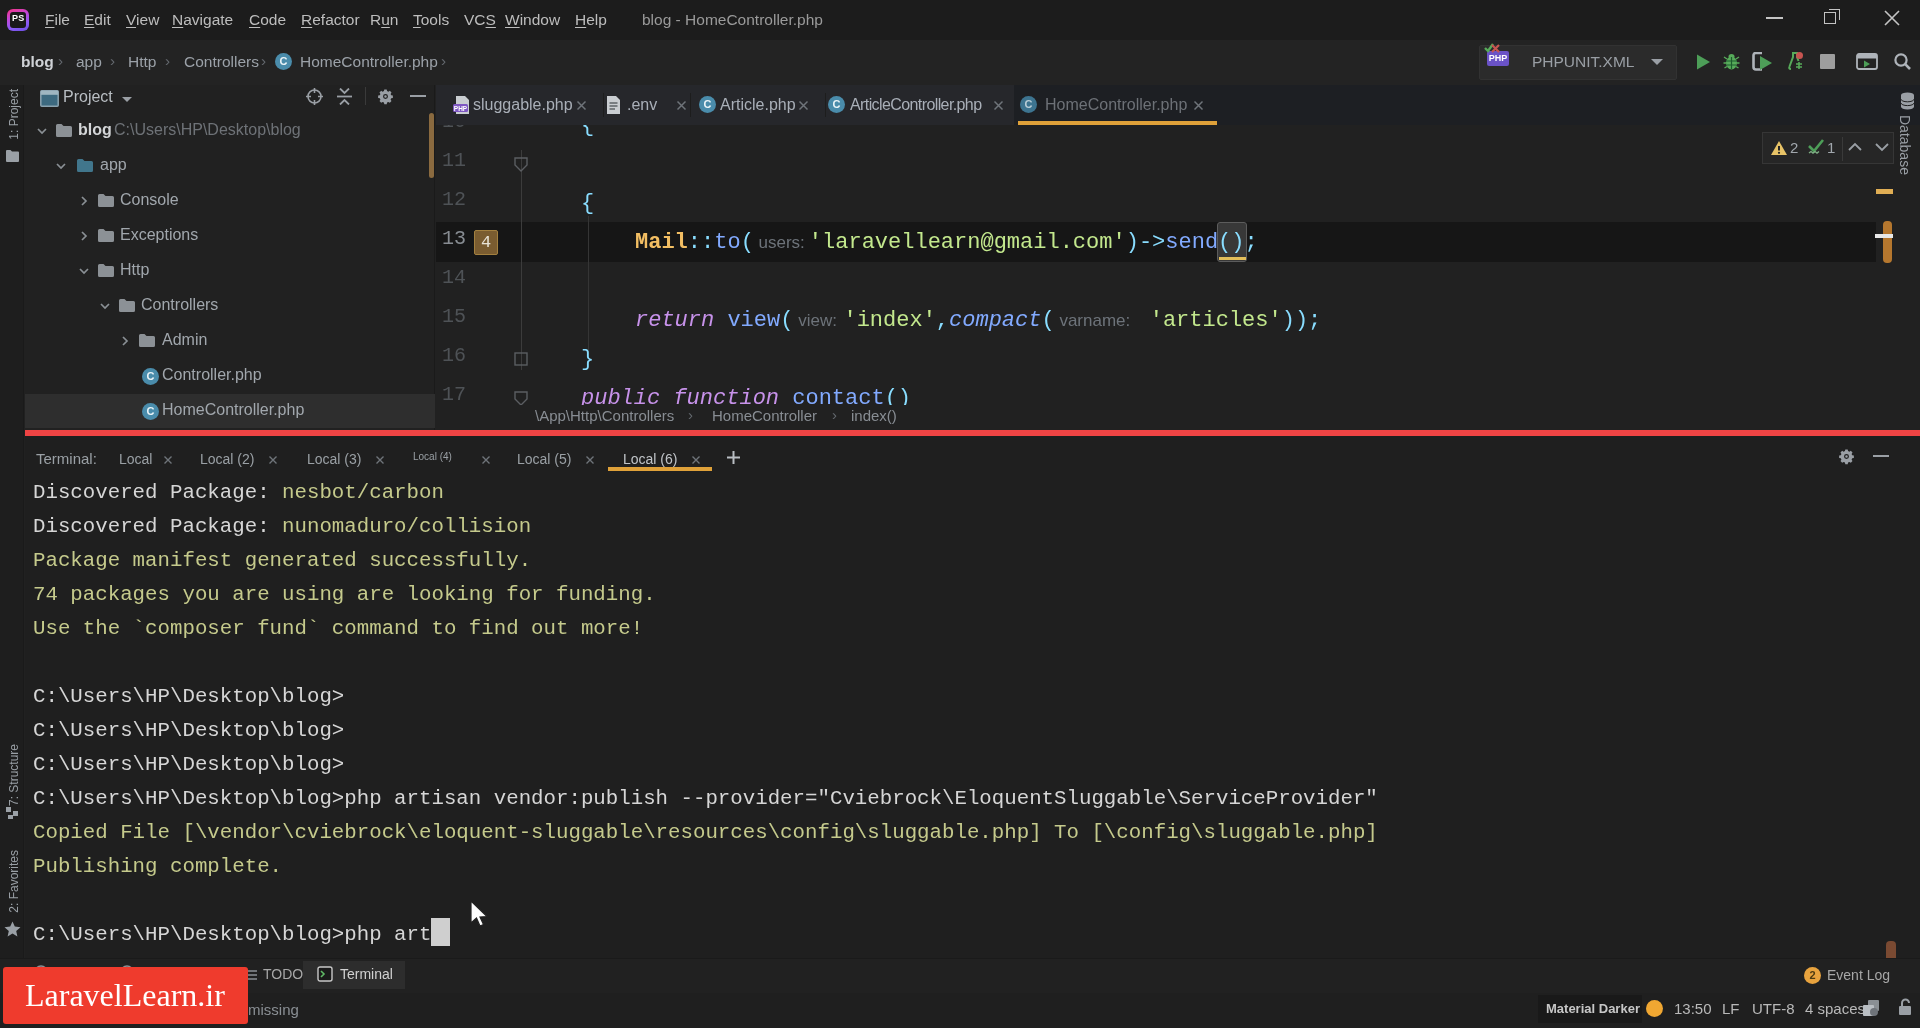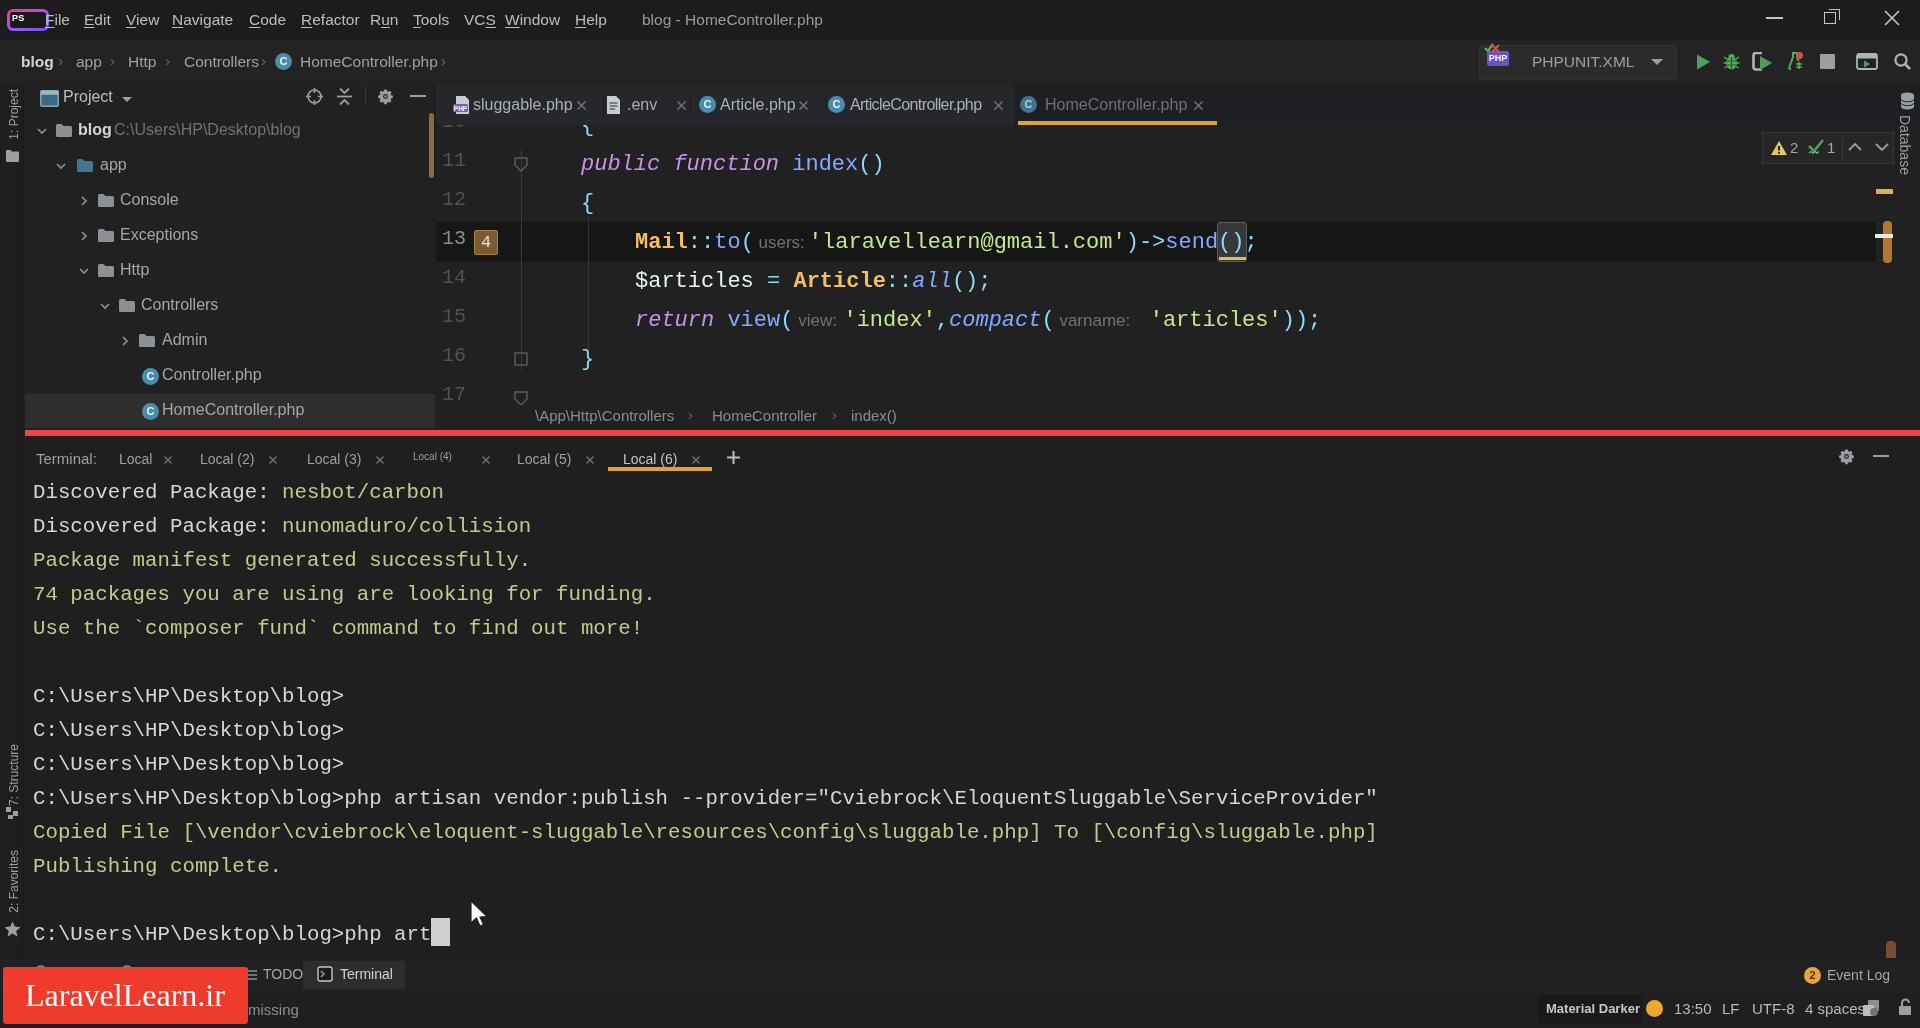--- a/index.html
+++ b/index.html
@@ -17,21 +17,21 @@
   .var { color:#E8F3F3; }
   .u { text-decoration:underline; text-underline-offset:2px; }
   .crumb { color:#9ba1a8; }
   .chev { color:#64696f; }
   svg { display:block; }
 </style>
 </head>
 <body>
 
 <div id="titlebar" class="a" style="left:0;top:0;width:1920px;height:40px;background:#1c1c1c;color:#bdbdbd;font-size:15.5px;">
-  <div class="a" style="left:7px;top:9px;width:42px;height:22px;border-radius:6px;border:3px solid transparent;background:linear-gradient(#191919,#191919) padding-box,linear-gradient(160deg,#f0358b 5%,#c445d8 35%,#8b5cf5 70%,#6a4de0 100%) border-box;">
+  <div class="a" style="left:7px;top:9px;width:22px;height:22px;border-radius:6px;border:3px solid transparent;background:linear-gradient(#191919,#191919) padding-box,linear-gradient(160deg,#f0358b 5%,#c445d8 35%,#8b5cf5 70%,#6a4de0 100%) border-box;">
     <div class="a" style="left:2px;top:1px;color:#fff;font-size:9px;font-weight:bold;letter-spacing:0.3px;">PS</div>
   </div>
   <div class="a" style="left:45px;top:11px;"><span class="u">F</span>ile</div>
   <div class="a" style="left:84px;top:11px;"><span class="u">E</span>dit</div>
   <div class="a" style="left:126px;top:11px;"><span class="u">V</span>iew</div>
   <div class="a" style="left:172px;top:11px;"><span class="u">N</span>avigate</div>
   <div class="a" style="left:249px;top:11px;"><span class="u">C</span>ode</div>
   <div class="a" style="left:301px;top:11px;"><span class="u">R</span>efactor</div>
   <div class="a" style="left:370px;top:11px;">R<span class="u">u</span>n</div>
   <div class="a" style="left:413px;top:11px;"><span class="u">T</span>ools</div>
@@ -295,26 +295,25 @@
         <rect x="2" y="2" width="12" height="12" fill="none" stroke="#5b5e62" stroke-width="1.4"></rect>
       </svg>
     <svg class="a" style="left:77px;top:265px;" width="16" height="17" viewBox="0 0 16 17">
         <path d="M2 2 H14 V9 L8 15 L2 9 Z" fill="none" stroke="#5b5e62" stroke-width="1.4"></path>
       </svg>
 
     <div class="a" style="left:781px;top:97px;width:30px;height:40px;background:#383838;border:1px solid #5c5c5c;border-radius:3px;"></div>
     <div class="a" style="left:783px;top:132px;width:27px;height:3px;background:#e2be5a;"></div>
 
     <div class="a" style="left:145px;top:-19px;height:39px;line-height:39px;"><span class="pun">{</span></div>
-    <div class="a" style="left:145px;top:20px;height:39px;line-height:39px;"><span class="kw">public function </span><span class="fn">index</span><span class="pun">()</span></div>
     <div class="a" style="left:145px;top:59px;height:39px;line-height:39px;"><span class="pun">{</span></div>
     <div class="a" style="left:199px;top:98px;height:39px;line-height:39px;"><span class="cls">Mail</span><span class="pun">::</span><span class="fn">to</span><span class="pun">(</span><span class="hint" style="display:inline-block;width:55px;">&nbsp;users:</span><span class="str">'laravellearn@gmail.com'</span><span class="pun">)-&gt;</span><span class="fn">send</span><span class="pun">()</span><span class="pun">;</span></div>
-    <div class="a" style="left:199px;top:137px;height:39px;line-height:39px;"><span class="var">$articles </span><span class="pun">= </span><span class="cls">Article</span><span class="pun">::</span><span class="fni">all</span><span class="pun">();</span></div>
     <div class="a" style="left:199px;top:176px;height:39px;line-height:39px;"><span class="kw">return </span><span class="fn">view</span><span class="pun">(</span><span class="hint" style="display:inline-block;width:50px;">&nbsp;view:</span><span class="str">'index'</span><span class="pun">,</span><span class="fni">compact</span><span class="pun">(</span><span class="hint" style="display:inline-block;width:95px;">&nbsp;varname:</span><span class="str">'articles'</span><span class="pun">));</span></div>
     <div class="a" style="left:145px;top:215px;height:39px;line-height:39px;"><span class="pun">}</span></div>
+    <div class="a" style="left:145px;top:254px;height:39px;line-height:39px;"><span class="kw">public function </span><span class="fn">contact</span><span class="pun">()</span></div>
   </div>
 
   <div class="a" style="left:1326px;top:47px;width:132px;height:32px;background:#262626;border:1px solid #363636;">
     <svg class="a" style="left:7px;top:7px;" width="18" height="16" viewBox="0 0 18 16">
         <path d="M9 1 L17 15 H1 Z" fill="#e8c367"></path>
         <path d="M9 6 V10.5" stroke="#262626" stroke-width="2"></path>
         <circle cx="9" cy="12.8" r="1.1" fill="#262626"></circle>
       </svg>
     <div class="a" style="left:27px;top:6px;color:#a1a7ad;font-size:15px;">2</div>
     <svg class="a" style="left:44px;top:5px;" width="18" height="20" viewBox="0 0 18 20">

